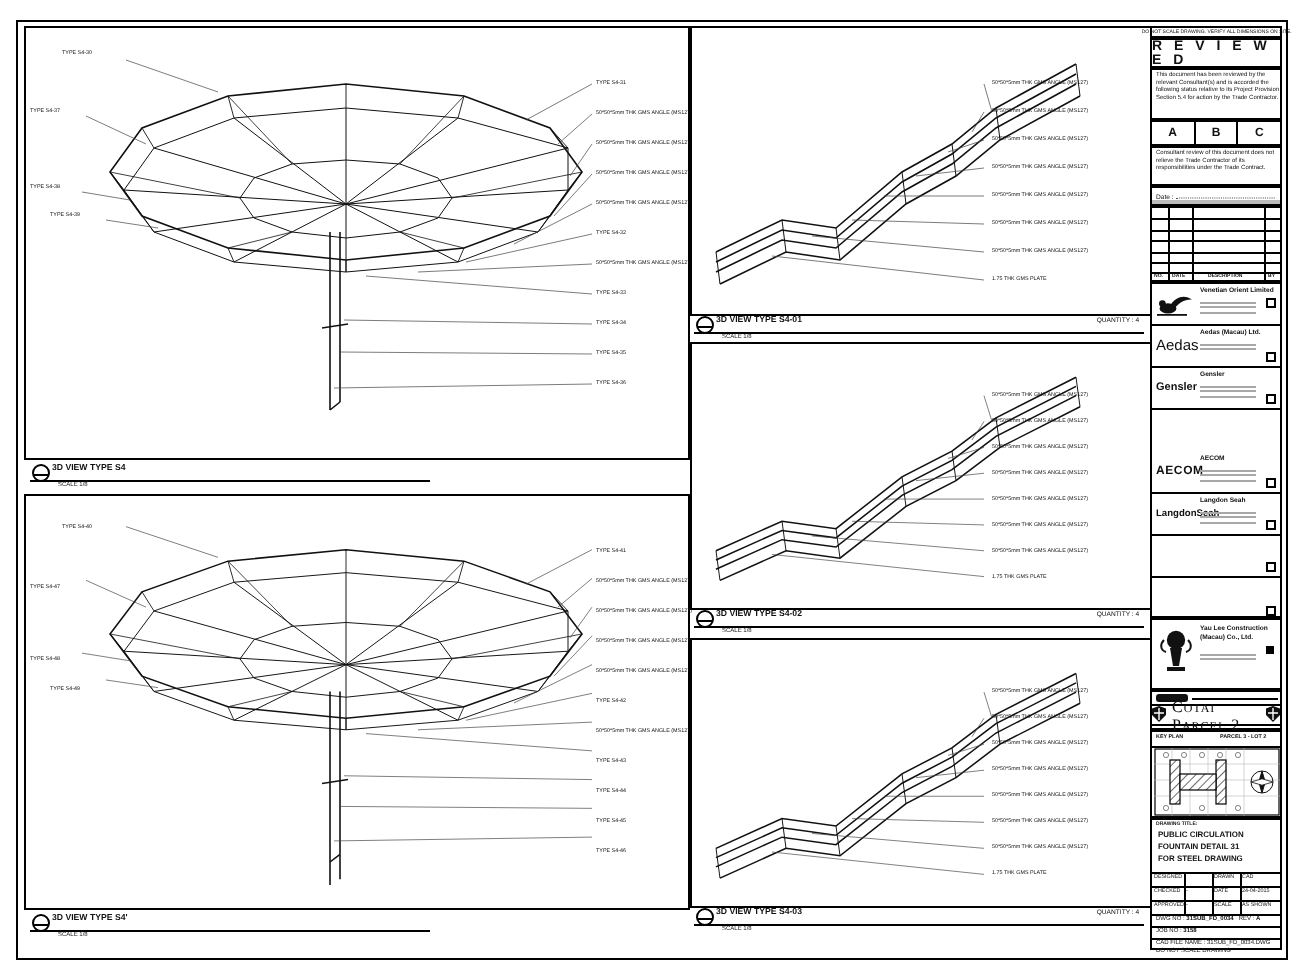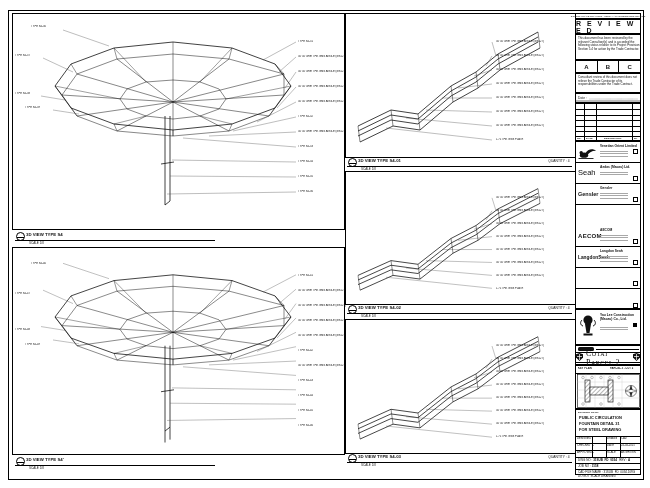--- a/index.html
+++ b/index.html
@@ -349,21 +349,21 @@
         </span>
         <span class="cname">Venetian Orient Limited</span>
         <span class="bars">
             <i></i>
             <i></i>
             <i></i>
           </span>
         <span class="cbx" style="bottom:8px"></span>
       </div>
       <div class="cbox" style="top:21px">
-        <span class="wordmark" style="font-size:7.5px;top:5px">Seah</span>
+        <span class="wordmark" style="font-size:7.5px;top:5px">Aedas</span>
         <span class="cname">Aedas (Macau) Ltd.</span>
         <span class="bars">
             <i></i>
             <i></i>
           </span>
         <span class="cbx"></span>
       </div>
       <div class="cbox" style="top:42px">
         <span class="wordmark" style="font-size:5.5px;font-weight:700;top:7px">Gensler</span>
         <span class="cname">Gensler</span>

